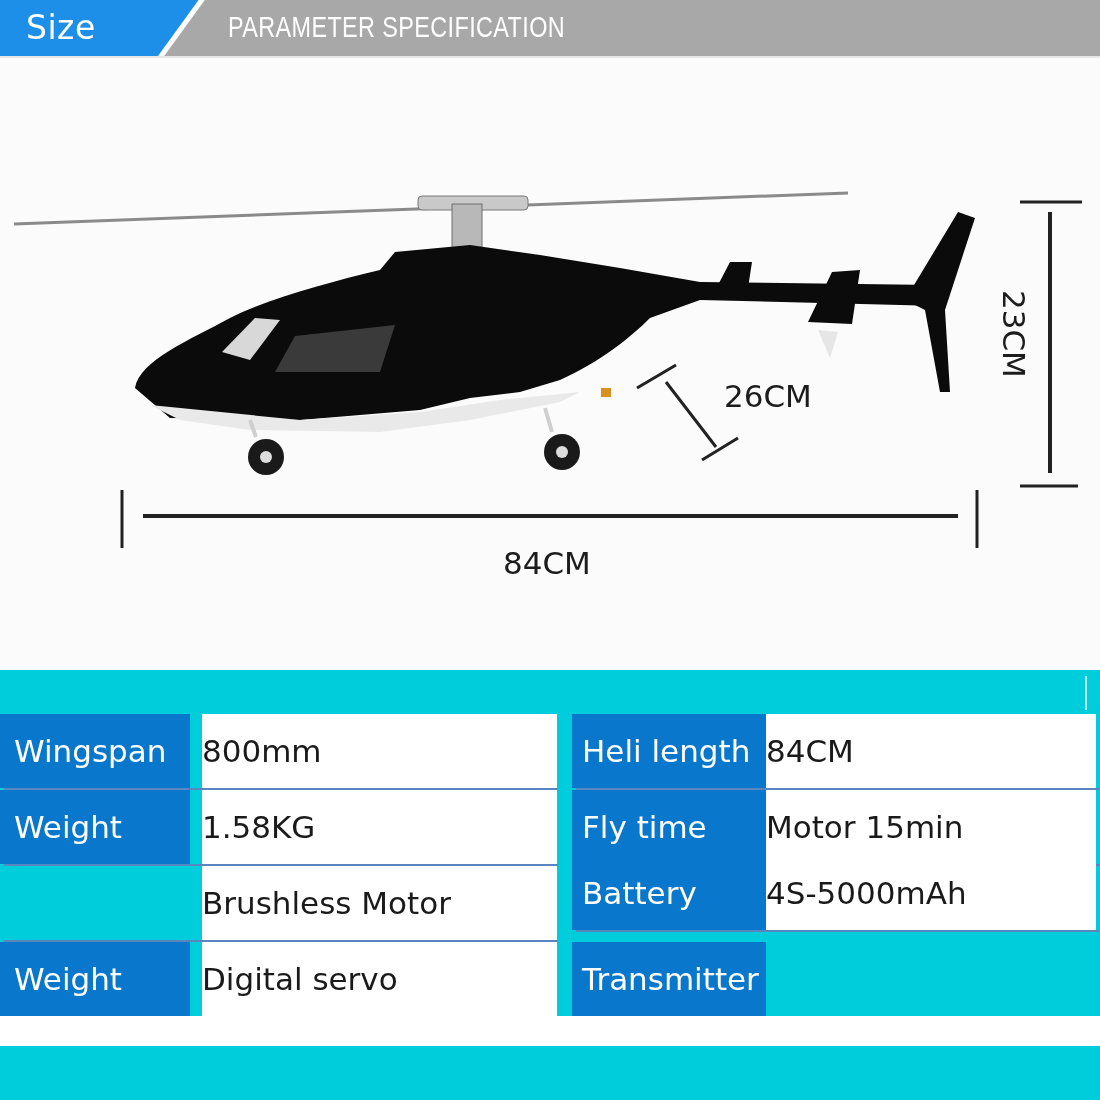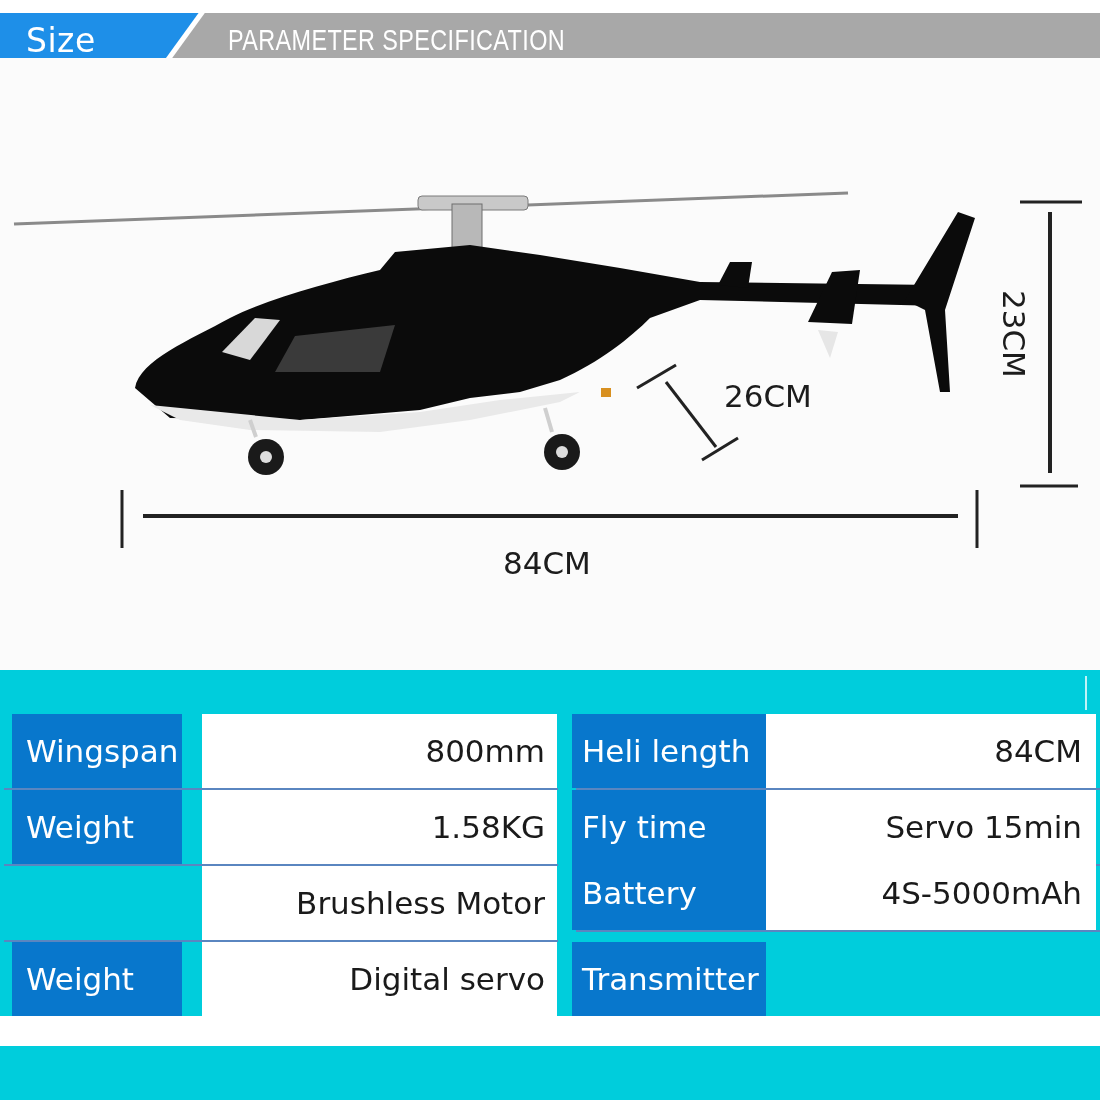--- a/index.html
+++ b/index.html
@@ -1,20 +1,20 @@
 <!DOCTYPE html>
 <html><head>
 <meta charset="utf-8">
 <style>
   * { box-sizing: border-box; margin: 0; padding: 0; }
   html, body { width: 1100px; height: 1100px; background: #ffffff; overflow: hidden; }
   body { position: relative; font-family: "DejaVu Sans", sans-serif; }
 
   
-  .header { position: absolute; left: 0; top: 13px; width: 878px; height: 56px; }
+  .header { position: absolute; left: 0; top: 0; width: 878px; height: 56px; }
   .header .grey { position: absolute; left: 0; top: 0; width: 1100px; height: 56px; background: #a8a8a8; }
   .header .blue { position: absolute; left: 0; top: 0; width: 200px; height: 56px; background: #1e8fe8;
                   clip-path: polygon(0 0, 100% 0, 82% 100%, 0 100%); }
   .header .slash { position: absolute; left: 158px; top: 0; width: 52px; height: 56px; background: #ffffff;
                    clip-path: polygon(78% 0, 90% 0, 12% 100%, 0 100%); }
   .header .size-label { position: absolute; left: 26px; top: 8px; font-size: 33px; color: #ffffff; letter-spacing: 0.5px; }
   .header .spec-label { position: absolute; left: 228px; top: 10px; font-family: "Liberation Sans Narrow", "Liberation Sans", sans-serif;
                         font-size: 30px; color: #ffffff; transform: scaleX(0.78); transform-origin: left top; letter-spacing: 0.5px; }
   .header .under { position: absolute; left: 0; top: 56px; width: 1100px; height: 2px; background: #e6e6e6; }
 
@@ -30,24 +30,24 @@
   
   .band-top { position: absolute; left: 0; top: 670px; width: 1100px; height: 44px; background: #00cddc; }
   .band-top .tick { position: absolute; left: 1085px; top: 6px; width: 2px; height: 34px; background: #bff3f7; }
   .table-wrap { position: absolute; left: 0; top: 714px; width: 1100px; height: 302px; background: #00cddc; }
   .col { position: absolute; top: 0; height: 300px; }
   .col-left { left: 0; width: 558px; }
   .col-right { left: 572px; width: 528px; padding-left: 23px; }
 
   .row { position: absolute; left: 0; height: 76px; width: 100%; }
   .row .k { position: absolute; top: 0; height: 74px; background: #0877cc; color: #ffffff; font-size: 31px; line-height: 74px; padding-left: 14px; white-space: nowrap; }
-  .row .v { position: absolute; top: 0; height: 74px; background: #ffffff; color: #1a1a1a; font-size: 31px; line-height: 74px; text-align: right; white-space: nowrap; }
+  .row .v { position: absolute; top: 0; height: 74px; background: #ffffff; color: #1a1a1a; font-size: 31px; line-height: 74px; white-space: nowrap; }
   .row .rule { position: absolute; left: 4px; right: 0; top: 74px; height: 2px; background: #5a86c0; }
 
-  .col-left .k { left: 12px; width: 170px; }
+  .col-left .k { left: 0; width: 190px; }
   .col-left .v { left: 202px; width: 355px; padding-right: 12px; }
   .col-right .k { left: 0; width: 194px; padding-left: 10px; }
   .col-right .v { left: 194px; width: 330px; padding-right: 14px; }
 
   .gap-white { position: absolute; left: 0; top: 1016px; width: 1100px; height: 30px; background: #ffffff; }
   .band-bottom { position: absolute; left: 0; top: 1046px; width: 1100px; height: 54px; background: #00cddc; }
 </style>
 </head>
 <body>
 
@@ -131,21 +131,21 @@
   </div>
 
   <div class="col col-right">
     <div class="row" style="top:0">
       <div class="k">Heli length</div>
       <div class="v">84CM</div>
       <div class="rule"></div>
     </div>
     <div class="row" style="top:76px">
       <div class="k">Fly time</div>
-      <div class="v">Servo 15min</div>
+      <div class="v">Motor 15min</div>
       <div class="rule"></div>
     </div>
     <div class="row" style="top:142px">
       <div class="k">Battery</div>
       <div class="v">4S-5000mAh</div>
       <div class="rule"></div>
     </div>
     <div class="row" style="top:228px">
       <div class="k">Transmitter</div>
       <div class="rule"></div>

